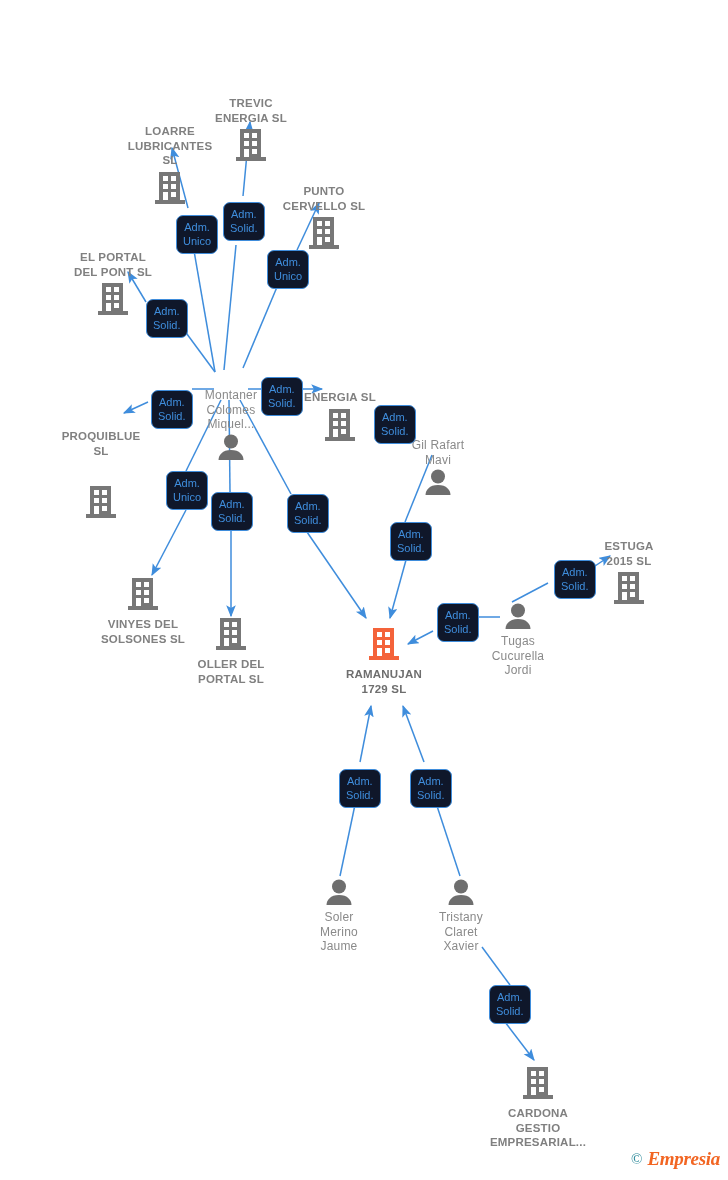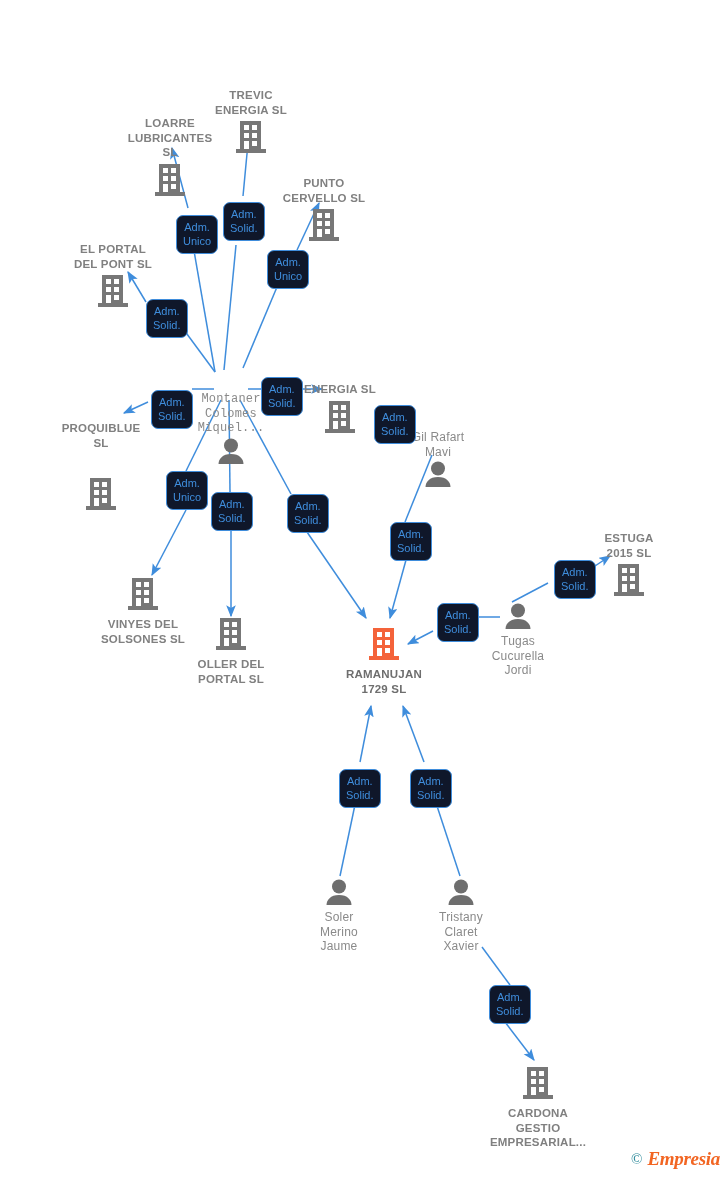--- a/index.html
+++ b/index.html
@@ -6,21 +6,21 @@
   body{font-family:"Liberation Sans",sans-serif;}
   #stage{position:relative;width:728px;height:1180px;background:#fff;overflow:hidden;}
   svg#edges{position:absolute;left:0;top:0;width:728px;height:1180px;pointer-events:none;}
 
   .node{position:absolute;display:flex;flex-direction:column;align-items:center;width:130px;margin-left:-65px;}
   .node .icon{display:block;}
   .node .cap{font-size:11.5px;line-height:14.5px;color:#7d7d7d;text-align:center;letter-spacing:.2px;margin-top:1px;}
   .node.company .cap{font-weight:bold;color:#808080;}
   .node.person .cap{font-weight:normal;color:#8a8a8a;font-size:12px;}
   .node.focus .cap{font-weight:bold;color:#6e6e6e;}
-  .node.above .cap{order:-1;margin-top:8px;margin-bottom:2px;}
+  .node.above .cap{order:-1;margin-top:16px;margin-bottom:2px;}
 
   .edge-label{position:absolute;background:#0f172a;border:1.6px solid #3f8ddc;border-radius:7px;
     color:#3f8ddc;font-size:11px;line-height:14px;padding:4px 6px 5px 6px;text-align:center;
     white-space:nowrap;box-sizing:border-box;}
   .edge-label span{display:block;}
 
   .logo{position:absolute;right:8px;bottom:10px;display:flex;align-items:center;gap:5px;}
   .logo .c{color:#2e8b9b;font-size:15px;font-family:"Liberation Serif",serif;}
   .logo .name{color:#f26522;font-size:19px;font-family:"Liberation Serif",serif;font-style:italic;font-weight:bold;letter-spacing:-.3px;}
 </style>
@@ -157,21 +157,21 @@
         <rect x="8" y="14" width="5" height="5"></rect>
             <rect x="16" y="14" width="5" height="5"></rect>
         <rect x="8" y="22" width="5" height="8"></rect>
             <rect x="16" y="22" width="5" height="5"></rect>
       </g>
         </svg>
     </span>
     <div class="cap">EL PORTAL<br>DEL PONT SL</div>
   </div>
 
-  <div class="node person above" style="left:231px;top:384px;font-family:Liberation Mono, monospace;">
+  <div class="node person above" style="left:231px;top:372px;">
     <span class="icon">
       <svg width="32" height="26" viewBox="0 0 32 26">
           <g fill="#6e6e6e">
         <circle cx="16" cy="7.5" r="7"></circle>
         <path d="M16,16 C7.5,16 3.5,21 3.5,26 L28.5,26 C28.5,21 24.5,16 16,16 Z"></path>
       </g>
         </svg>
     </span>
     <div class="cap">Montaner<br>Colomes<br>Miquel...</div>
   </div>

